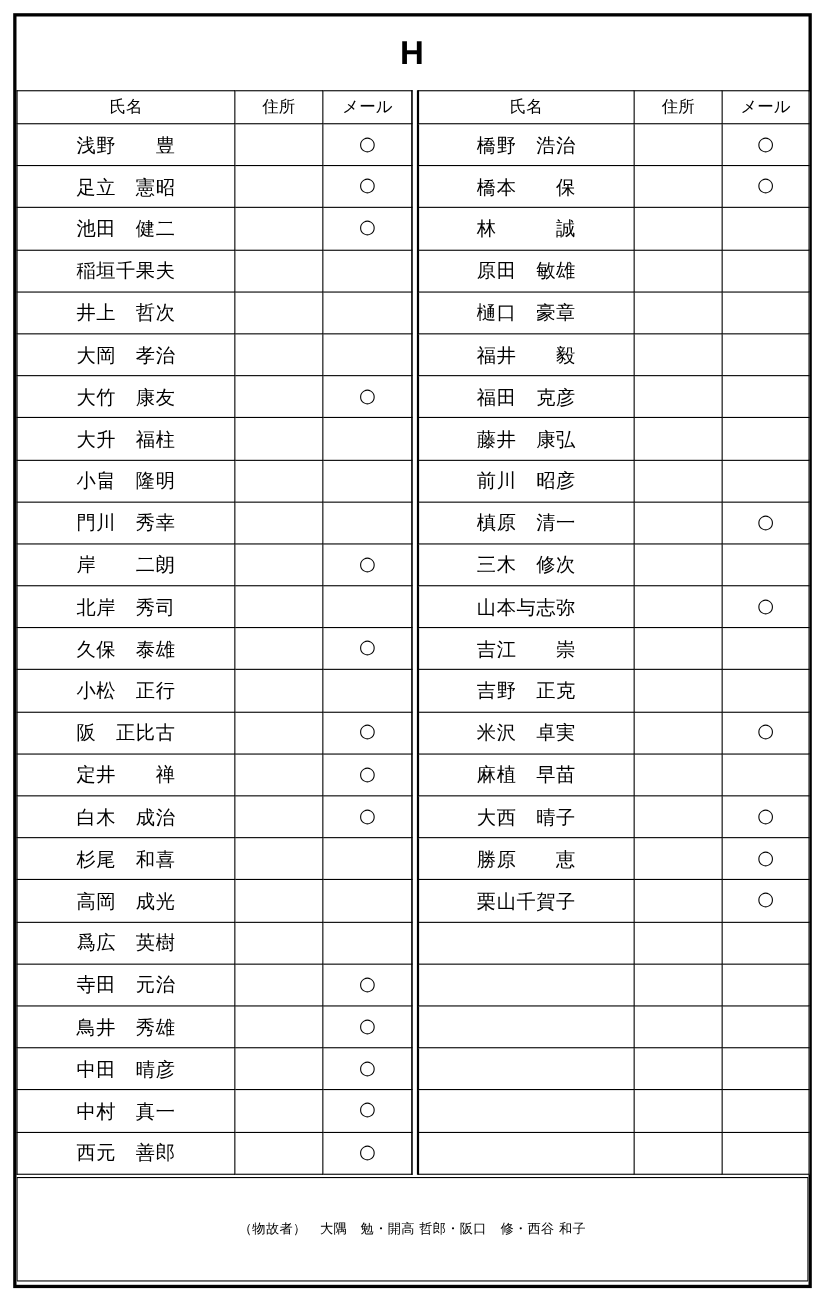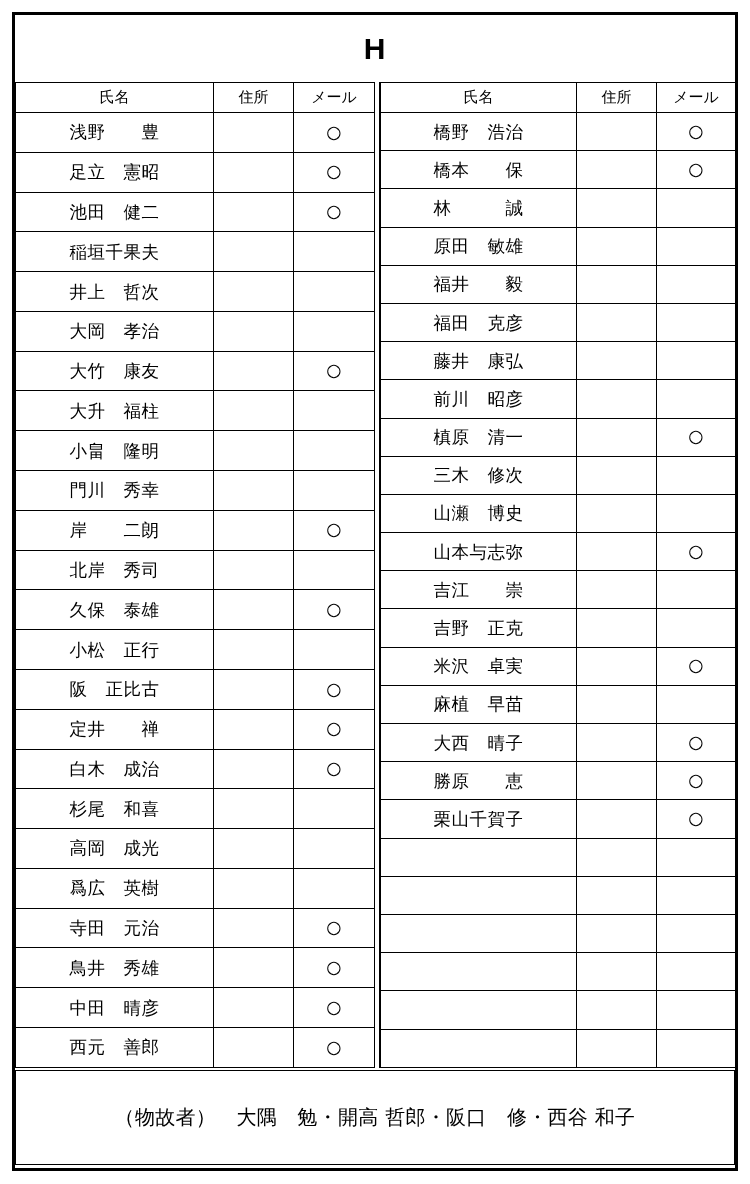--- a/index.html
+++ b/index.html
@@ -133,21 +133,21 @@
     width: 720px;
     height: 95px;
     border: 1.8px solid #000000;
     box-sizing: border-box;
     display: flex;
     align-items: center;
     justify-content: center;
     background: #ffffff;
   }
   .footer-text {
-    font-size: 20px;
+    font-size: 12px;
     color: #000000;
     white-space: pre;
     letter-spacing: 0.3px;
   }
 </style>
 </head>
 <body>
 
 <div id="page">
 
@@ -283,20 +283,25 @@
               <td class="name-cell">鳥井　秀雄</td>
               <td class="empty-cell"></td>
               <td class="mark">○</td>
             </tr>
             <tr>
               <td class="name-cell">中田　晴彦</td>
               <td class="empty-cell"></td>
               <td class="mark">○</td>
             </tr>
             <tr>
+              <td class="name-cell">中村　真一</td>
+              <td class="empty-cell"></td>
+              <td class="mark">○</td>
+            </tr>
+            <tr>
               <td class="name-cell">西元　善郎</td>
               <td class="empty-cell"></td>
               <td class="mark">○</td>
             </tr>
           </tbody>
       </table>
     </div>
 
     <div class="gap-rule"></div>
 
@@ -329,20 +334,25 @@
               <td class="name-cell">林　　　誠</td>
               <td class="empty-cell"></td>
               <td class="mark"></td>
             </tr>
             <tr>
               <td class="name-cell">原田　敏雄</td>
               <td class="empty-cell"></td>
               <td class="mark"></td>
             </tr>
             <tr>
+              <td class="name-cell">樋口　豪章</td>
+              <td class="empty-cell"></td>
+              <td class="mark"></td>
+            </tr>
+            <tr>
               <td class="name-cell">福井　　毅</td>
               <td class="empty-cell"></td>
               <td class="mark"></td>
             </tr>
             <tr>
               <td class="name-cell">福田　克彦</td>
               <td class="empty-cell"></td>
               <td class="mark"></td>
             </tr>
             <tr>
@@ -355,25 +365,20 @@
               <td class="empty-cell"></td>
               <td class="mark"></td>
             </tr>
             <tr>
               <td class="name-cell">槙原　清一</td>
               <td class="empty-cell"></td>
               <td class="mark">○</td>
             </tr>
             <tr>
               <td class="name-cell">三木　修次</td>
-              <td class="empty-cell"></td>
-              <td class="mark"></td>
-            </tr>
-            <tr>
-              <td class="name-cell">山瀬　博史</td>
               <td class="empty-cell"></td>
               <td class="mark"></td>
             </tr>
             <tr>
               <td class="name-cell">山本与志弥</td>
               <td class="empty-cell"></td>
               <td class="mark">○</td>
             </tr>
             <tr>
               <td class="name-cell">吉江　　崇</td>

